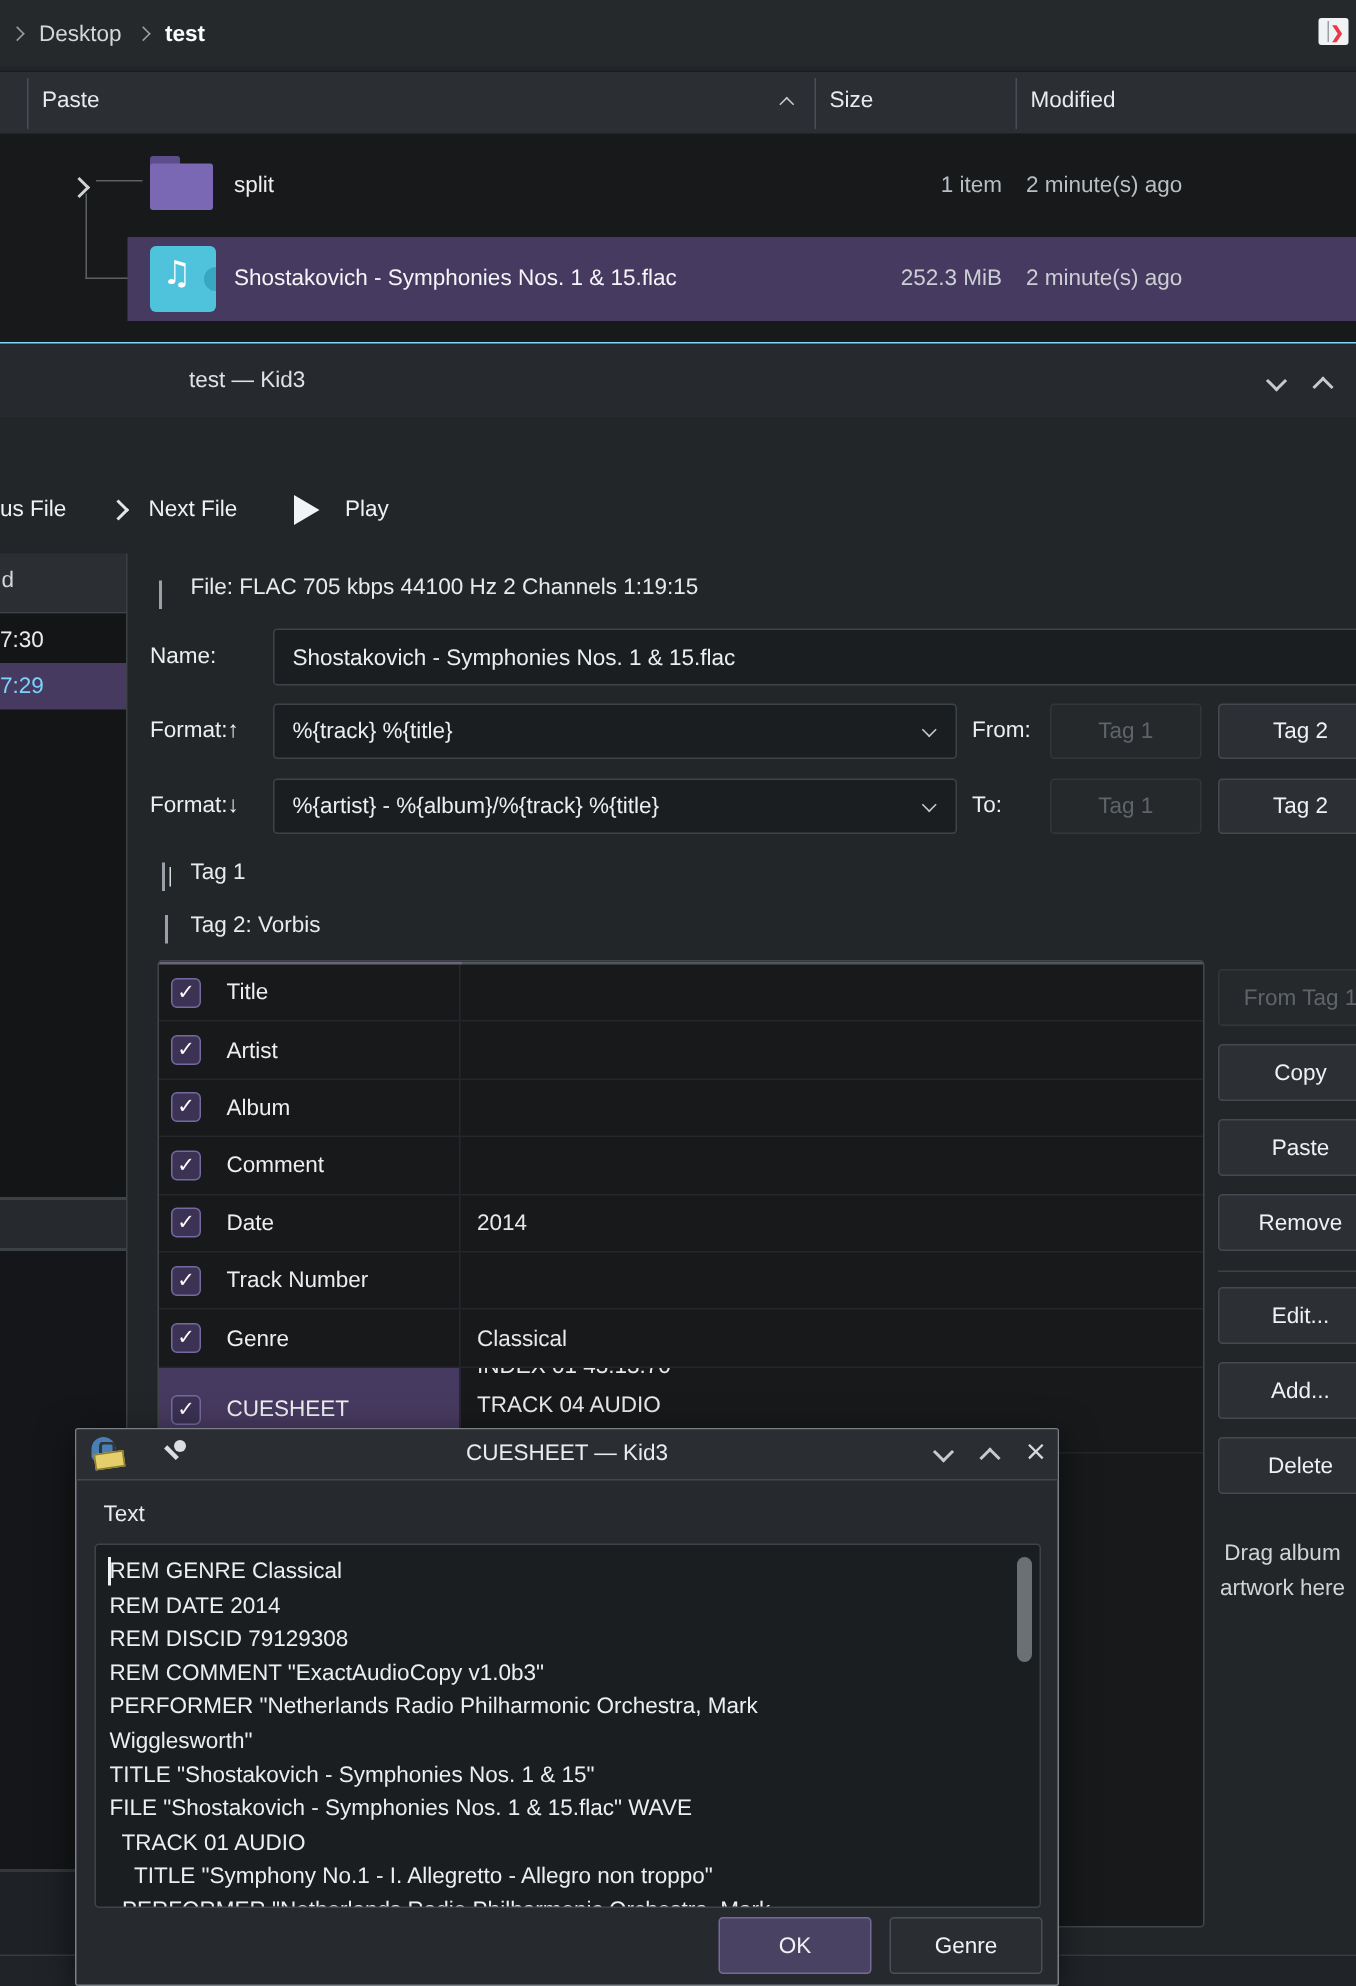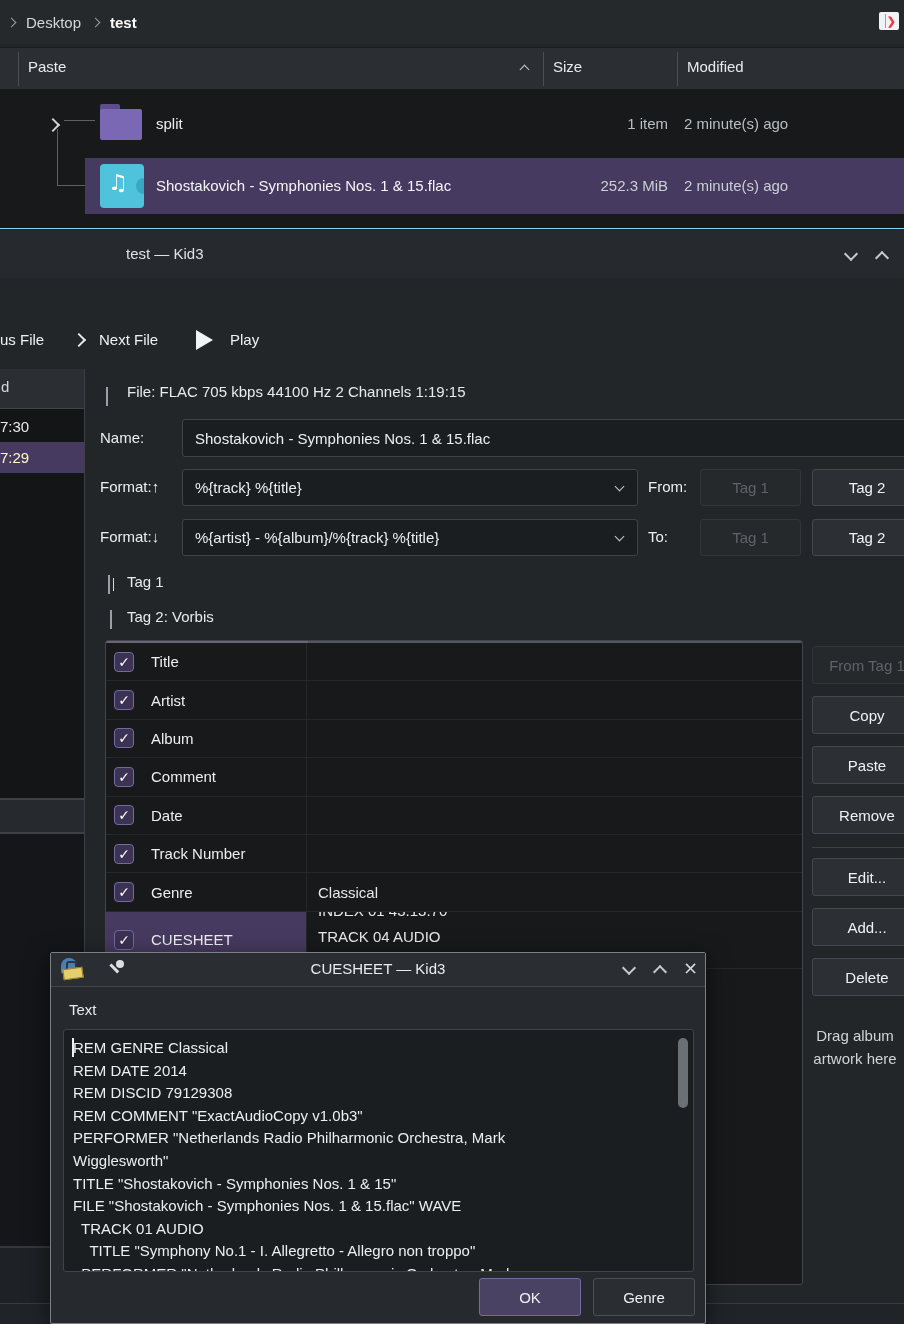--- a/index.html
+++ b/index.html
@@ -110,21 +110,21 @@
     
     <div class="abs" style="left:0;top:140px;width:85px;height:956px;">
       <div class="abs" style="left:0;top:0;width:84px;height:40px;background:#2b2f34;border-bottom:1px solid #404449;box-sizing:border-box;">
         <span class="abs" style="left:1px;top:9px;color:#d4d7d9;">d</span>
       </div>
       <div class="abs" style="left:0;top:40px;width:84px;height:389px;background:#131517;"></div>
       <div class="abs" style="left:0;top:42px;width:84px;height:31px;display:flex;align-items:center;">
         <span style="color:#e8eaeb;">7:30</span>
       </div>
       <div class="abs" style="left:0;top:73px;width:84px;height:31px;background:#473a60;display:flex;align-items:center;">
-        <span style="color:#fef9c3;">7:29</span>
+        <span style="color:#7dd3fc;">7:29</span>
       </div>
       <div class="abs" style="left:84px;top:0;width:1px;height:934px;background:#3c4145;"></div>
       <div class="abs" style="left:0;top:429px;width:84px;height:2px;background:#3c4145;"></div>
       <div class="abs" style="left:0;top:431px;width:84px;height:32px;background:#26292d;"></div>
       <div class="abs" style="left:0;top:463px;width:84px;height:2px;background:#3c4145;"></div>
       <div class="abs" style="left:0;top:465px;width:84px;height:412px;background:#141619;"></div>
       <div class="abs" style="left:0;top:877px;width:84px;height:2px;background:#33383c;"></div>
       <div class="abs" style="left:0;top:879px;width:84px;height:55px;background:#1e2125;"></div>
     </div>
 
@@ -213,20 +213,21 @@
             </div>
           <div class="val"></div>
         </div>
         <div class="tagrow">
           <div class="lab">
               <span class="cb">
                 <span>✓</span>
               </span>
               <span>Date</span>
             </div>
+          <div class="val">2014</div>
         </div>
         <div class="tagrow">
           <div class="lab">
               <span class="cb">
                 <span>✓</span>
               </span>
               <span>Track Number</span>
             </div>
           <div class="val"></div>
         </div>

